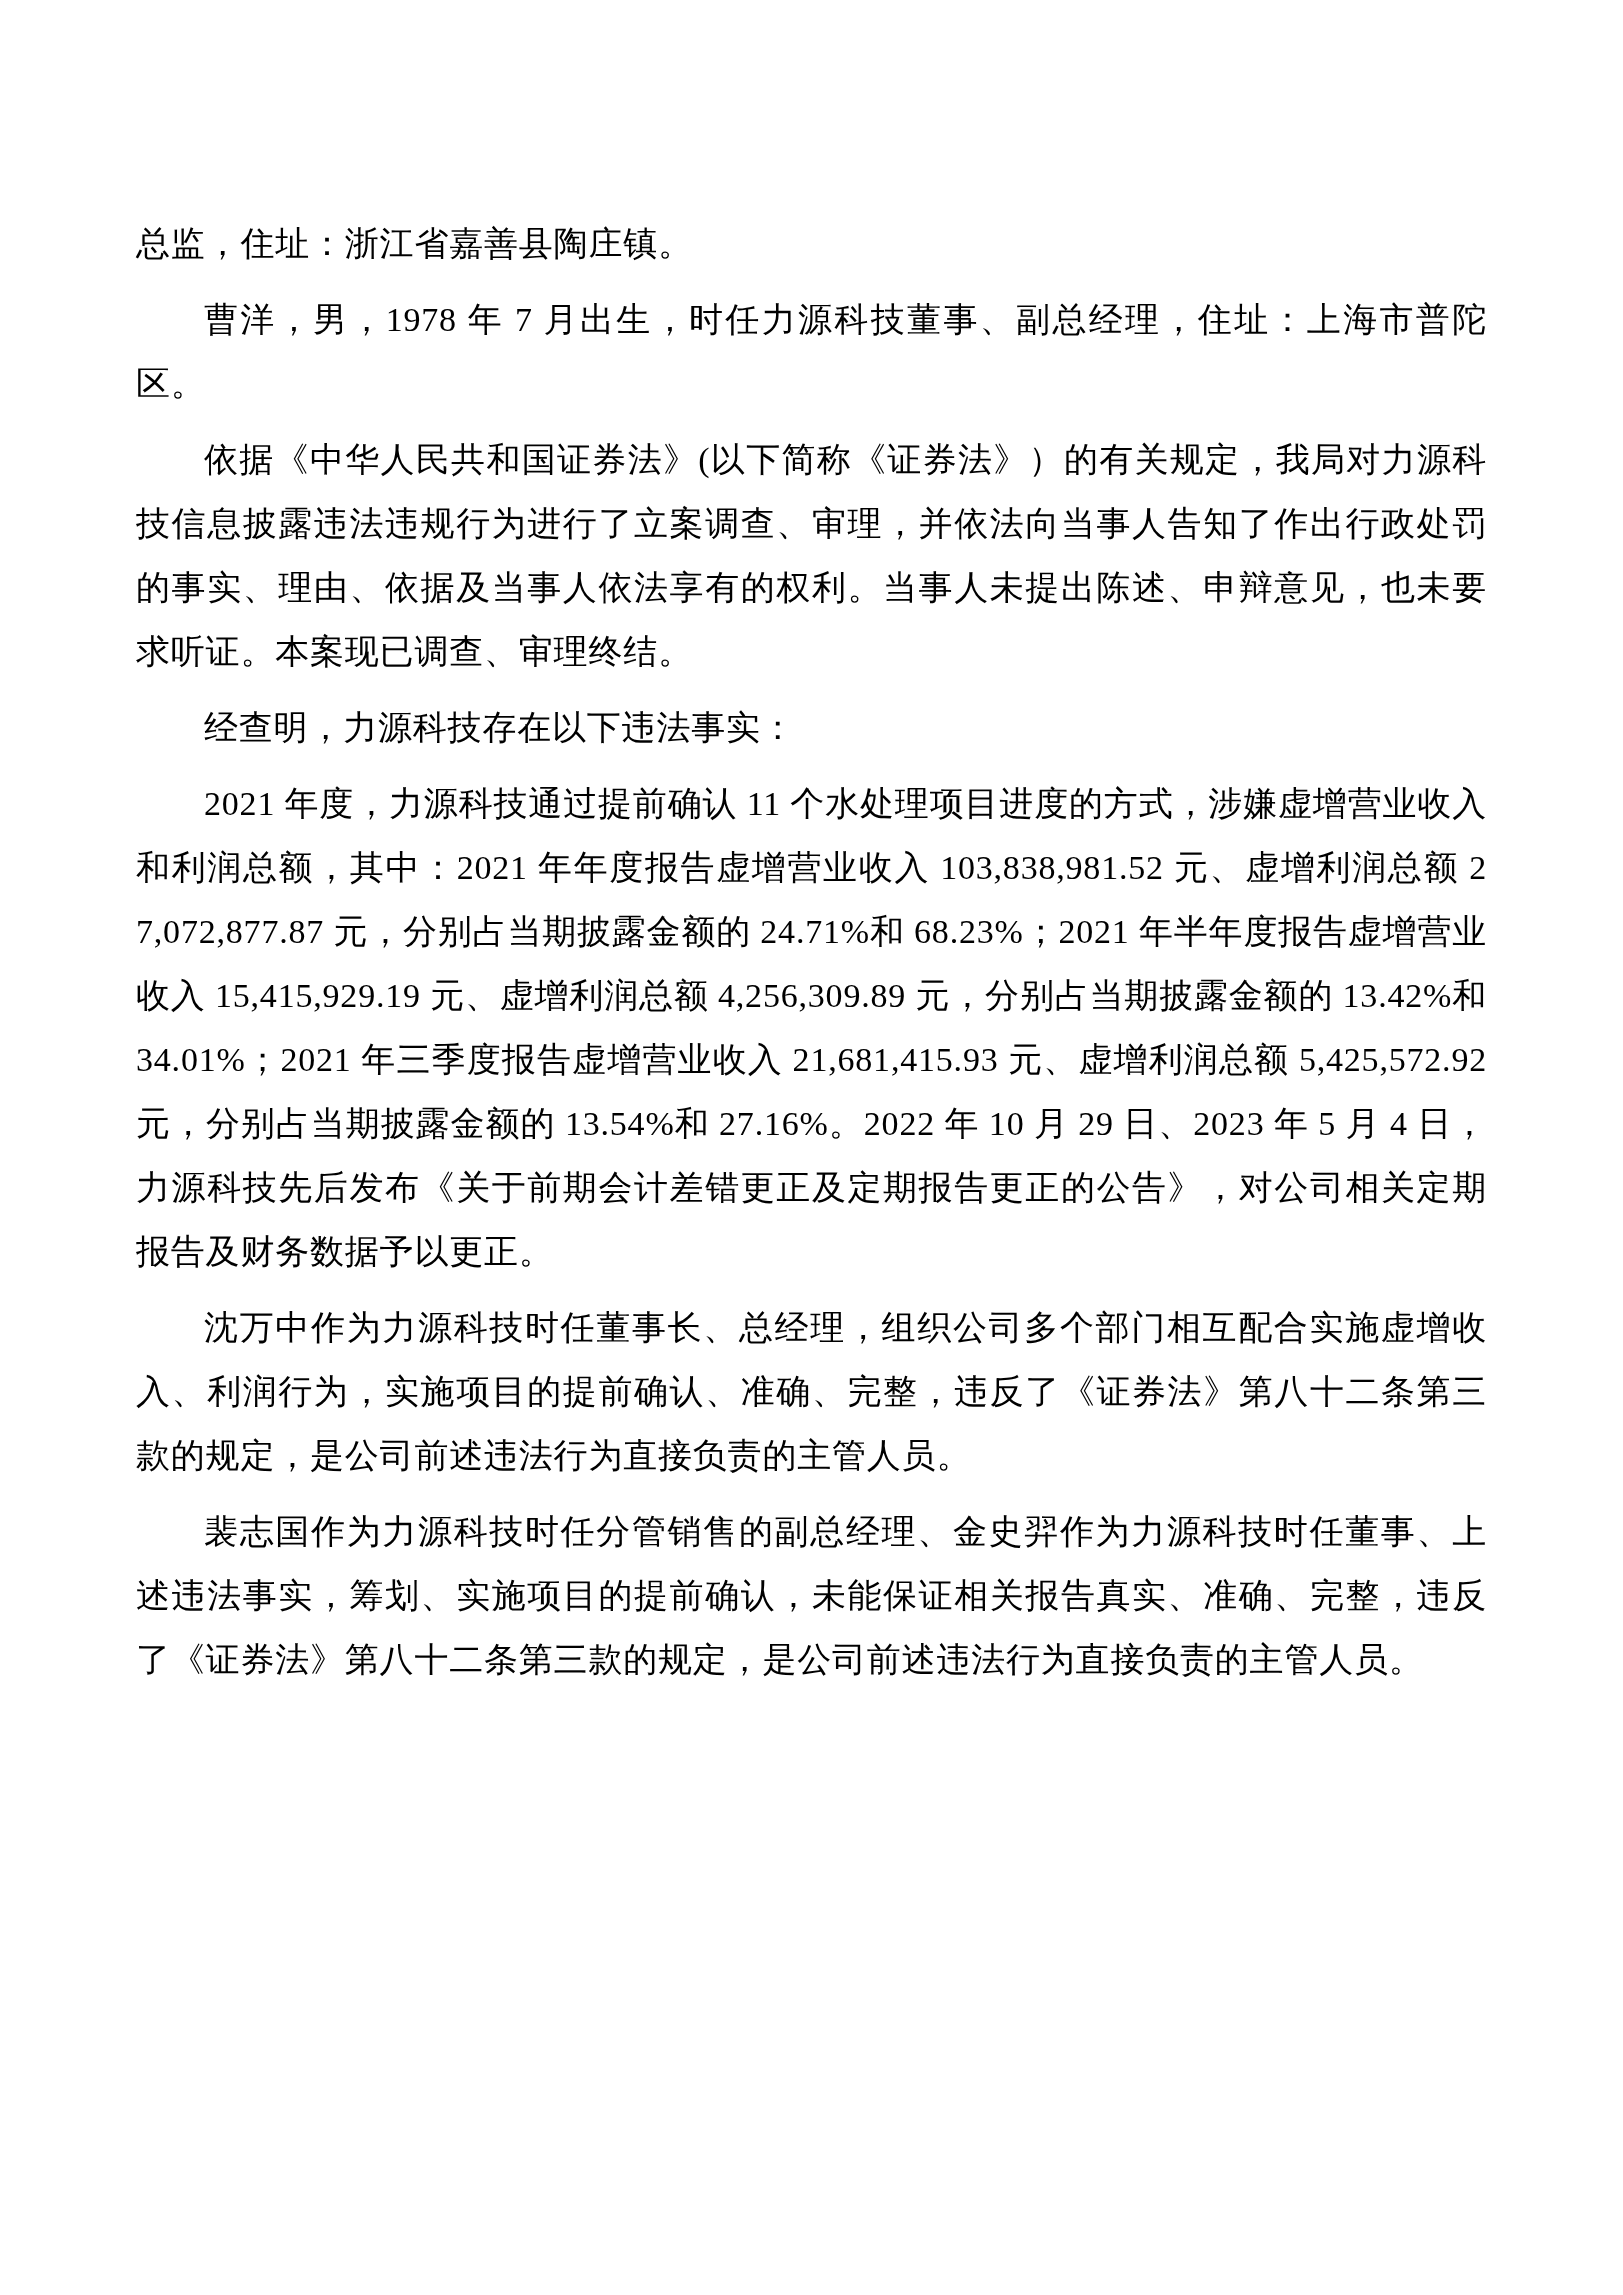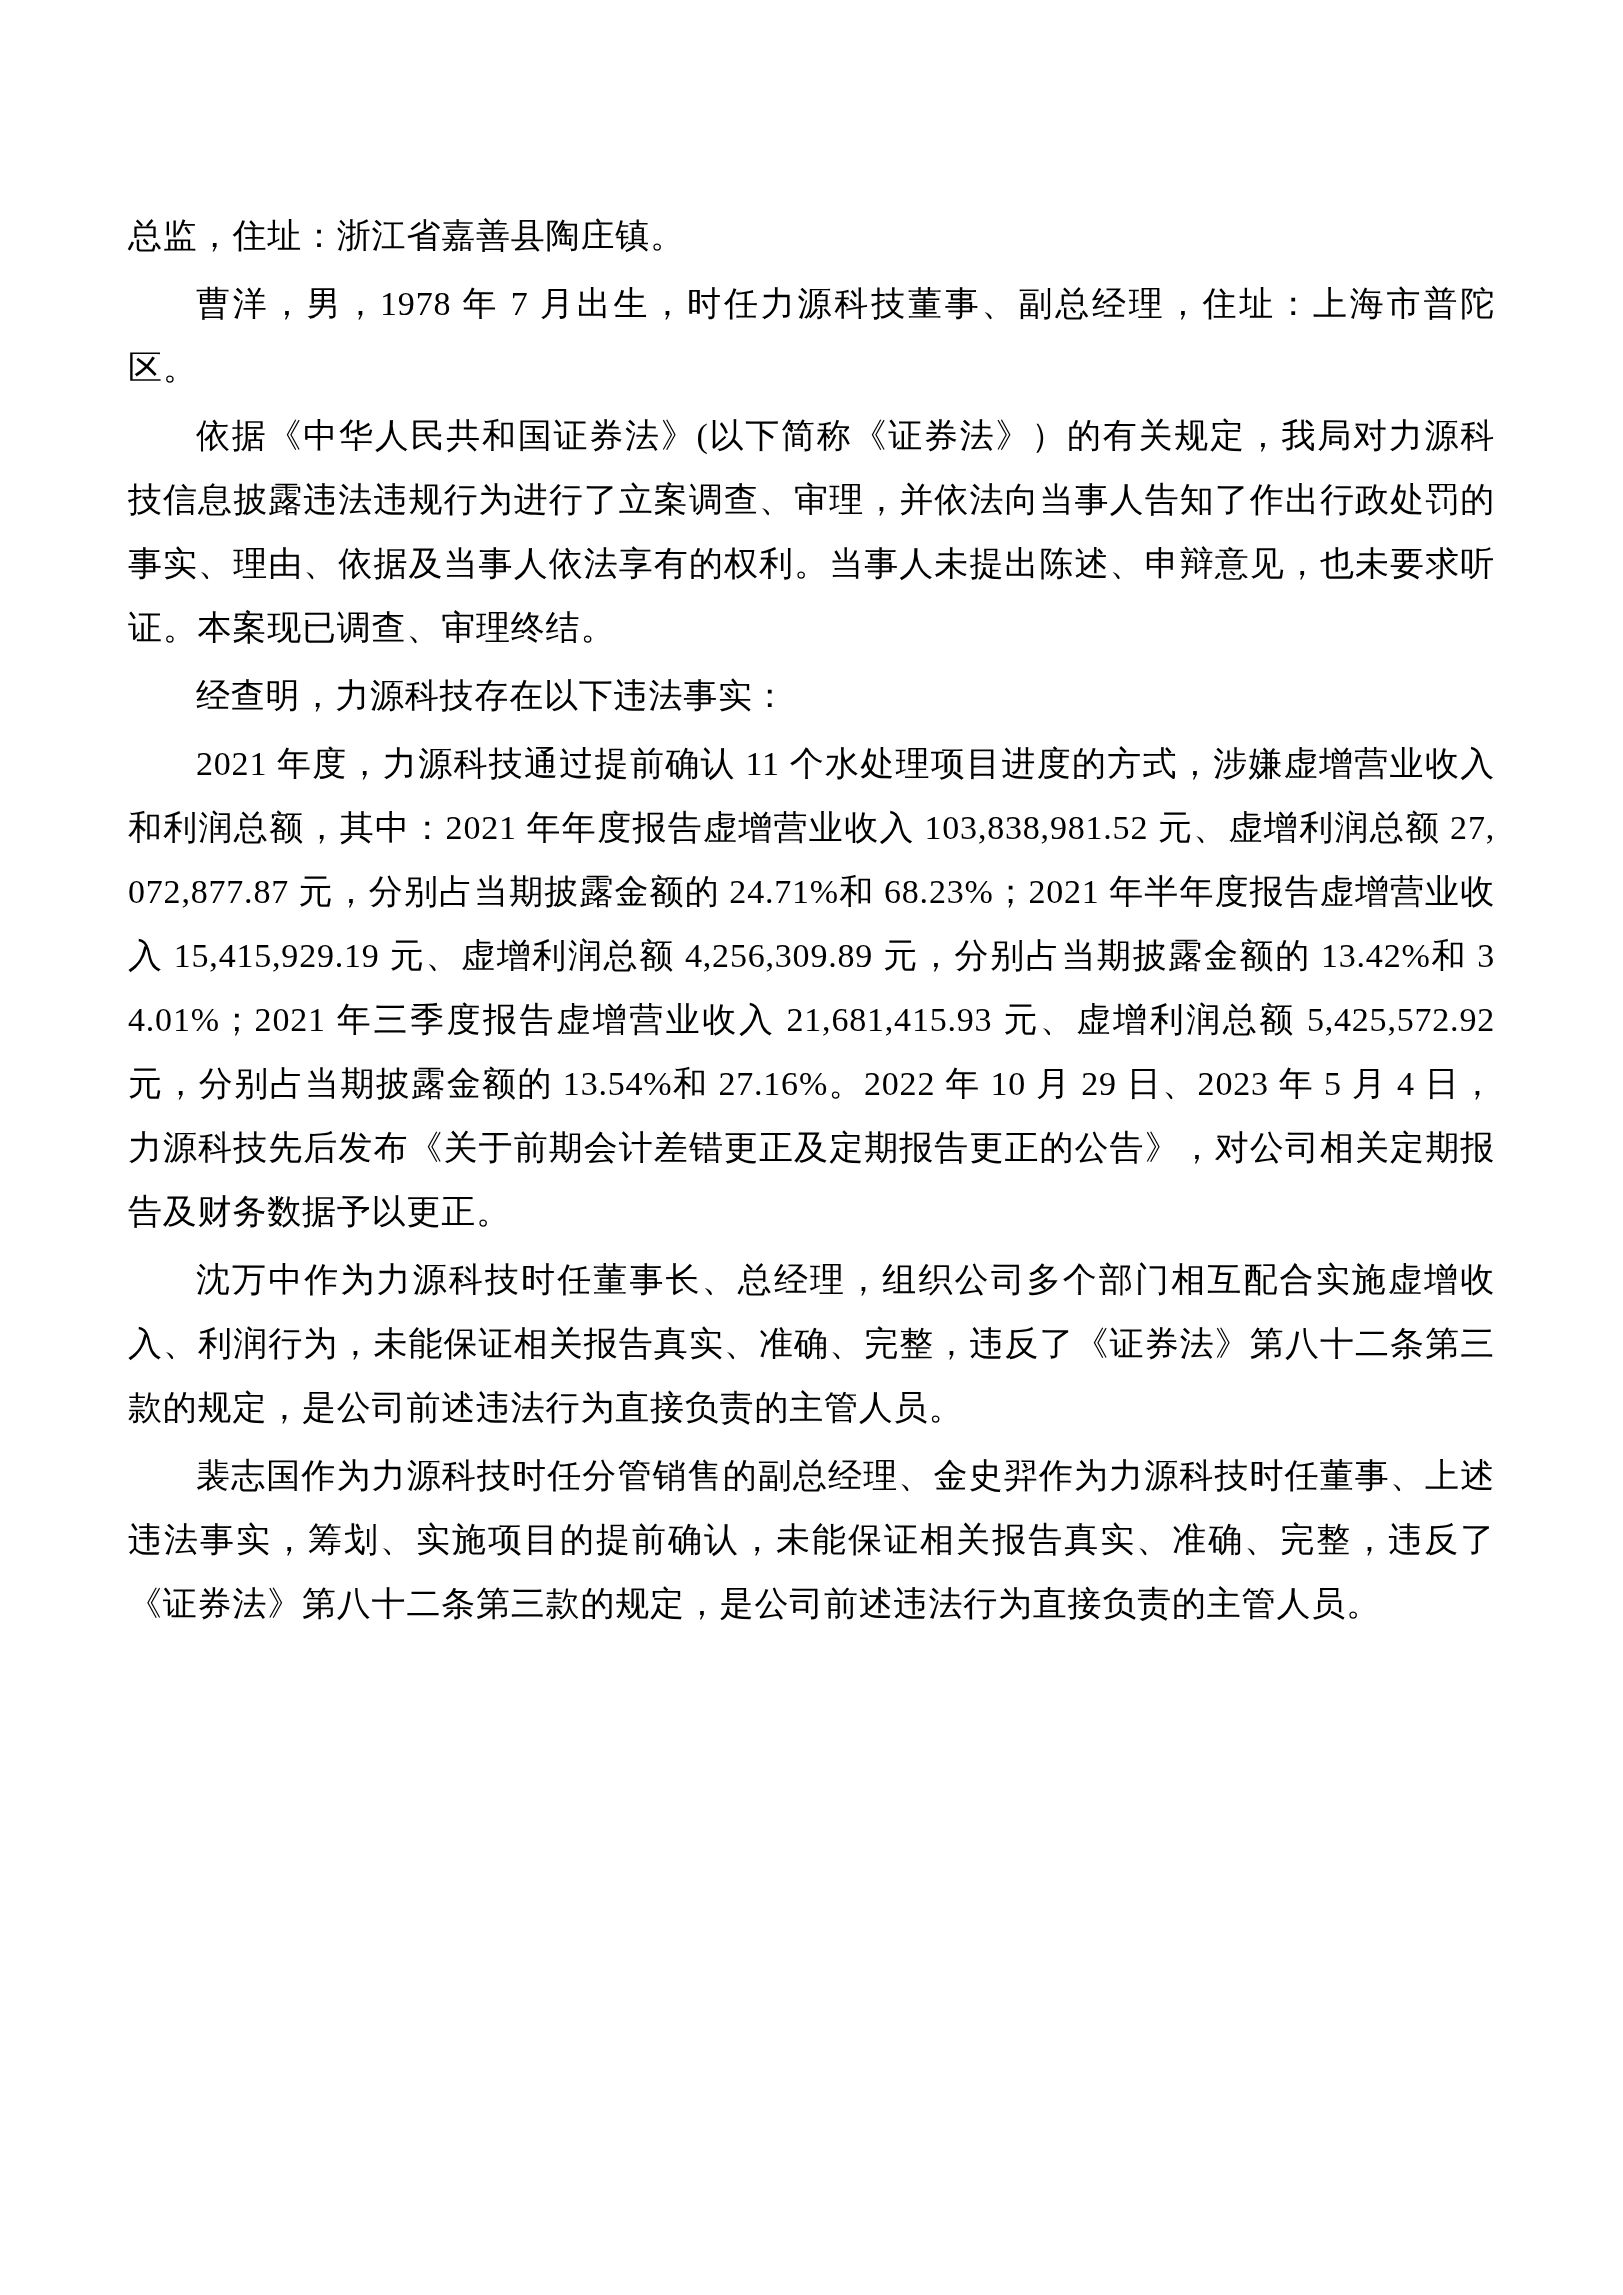--- a/index.html
+++ b/index.html
@@ -19,21 +19,21 @@
     position: absolute;
     top: 0;
     left: 0;
     width: 1623px;
     height: 2295px;
     background: #ffffff;
     box-sizing: border-box;
     padding: 200px 124px 0 124px;
   }
   .doc-body p {
-    margin: 4px;
+    margin: 12px;
     padding: 0;
     font-size: 34px;
     line-height: 64px;
     letter-spacing: 0.8px;
     text-align: justify;
     text-justify: inter-ideograph;
     text-indent: 2em;
     word-break: break-all;
     font-family: Liberation Serif, serif;
   }
@@ -44,17 +44,17 @@
 </head>
 <body>
 
 <div class="page">
   <div class="doc-body">
     <p class="no-indent">总监，住址：浙江省嘉善县陶庄镇。</p>
     <p>曹洋，男，1978 年 7 月出生，时任力源科技董事、副总经理，住址：上海市普陀区。</p>
     <p>依据《中华人民共和国证券法》(以下简称《证券法》）的有关规定，我局对力源科技信息披露违法违规行为进行了立案调查、审理，并依法向当事人告知了作出行政处罚的事实、理由、依据及当事人依法享有的权利。当事人未提出陈述、申辩意见，也未要求听证。本案现已调查、审理终结。</p>
     <p>经查明，力源科技存在以下违法事实：</p>
     <p>2021 年度，力源科技通过提前确认 11 个水处理项目进度的方式，涉嫌虚增营业收入和利润总额，其中：2021 年年度报告虚增营业收入 103,838,981.52 元、虚增利润总额 27,072,877.87 元，分别占当期披露金额的 24.71%和 68.23%；2021 年半年度报告虚增营业收入 15,415,929.19 元、虚增利润总额 4,256,309.89 元，分别占当期披露金额的 13.42%和 34.01%；2021 年三季度报告虚增营业收入 21,681,415.93 元、虚增利润总额 5,425,572.92 元，分别占当期披露金额的 13.54%和 27.16%。2022 年 10 月 29 日、2023 年 5 月 4 日，力源科技先后发布《关于前期会计差错更正及定期报告更正的公告》，对公司相关定期报告及财务数据予以更正。</p>
-    <p>沈万中作为力源科技时任董事长、总经理，组织公司多个部门相互配合实施虚增收入、利润行为，未能保证相关报告真实、准确、完整，违反了《证券法》第八十二条第三款的规定，是公司前述违法行为直接负责的主管人员。</p>
+    <p>沈万中作为力源科技时任董事长、总经理，组织公司多个部门相互配合实施虚增收入、利润行为，实施项目的提前确认、准确、完整，违反了《证券法》第八十二条第三款的规定，是公司前述违法行为直接负责的主管人员。</p>
     <p>裴志国作为力源科技时任分管销售的副总经理、金史羿作为力源科技时任董事、上述违法事实，筹划、实施项目的提前确认，未能保证相关报告真实、准确、完整，违反了《证券法》第八十二条第三款的规定，是公司前述违法行为直接负责的主管人员。</p>
   </div>
 </div>
 
 
 </body></html>

